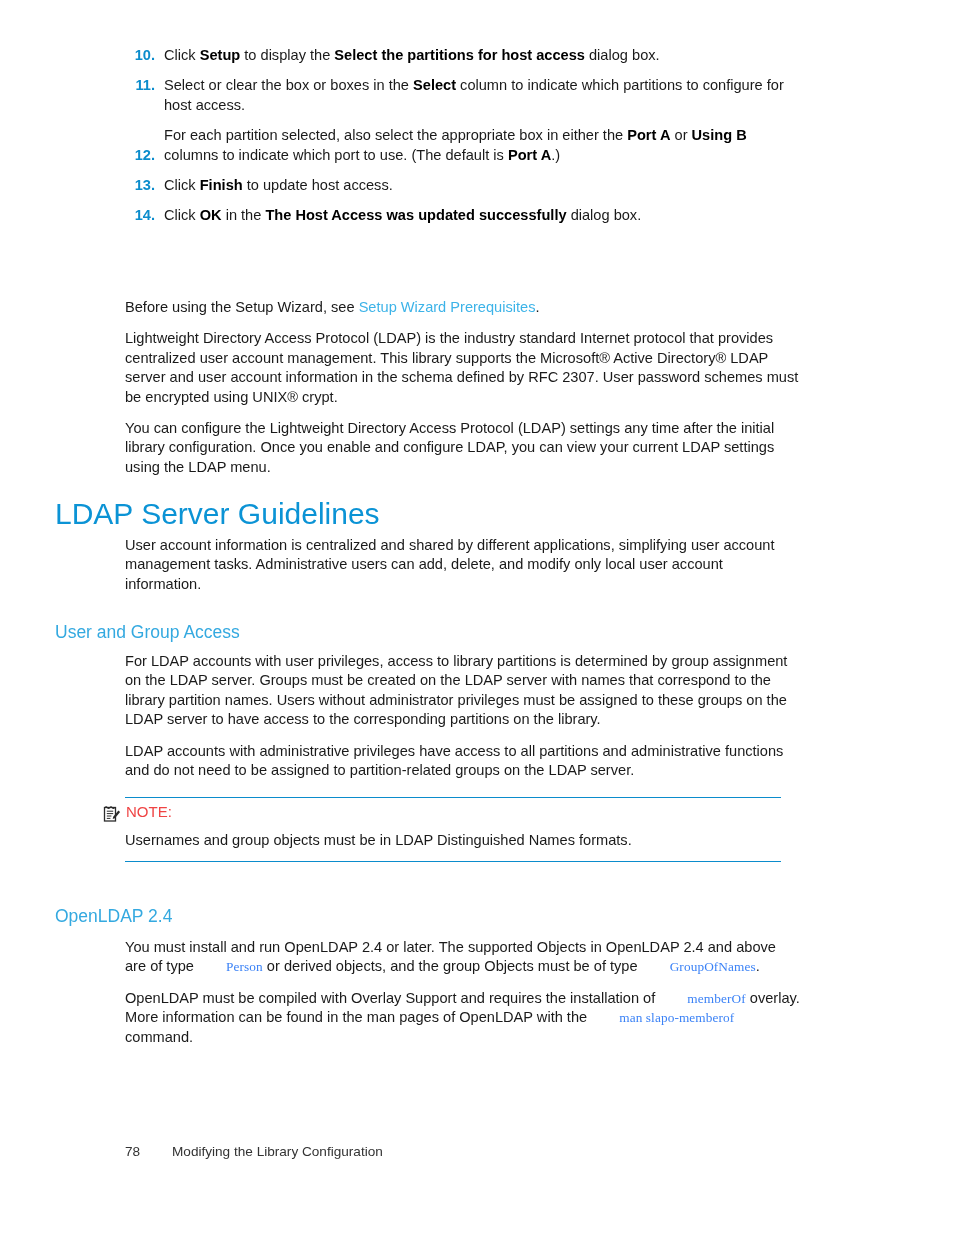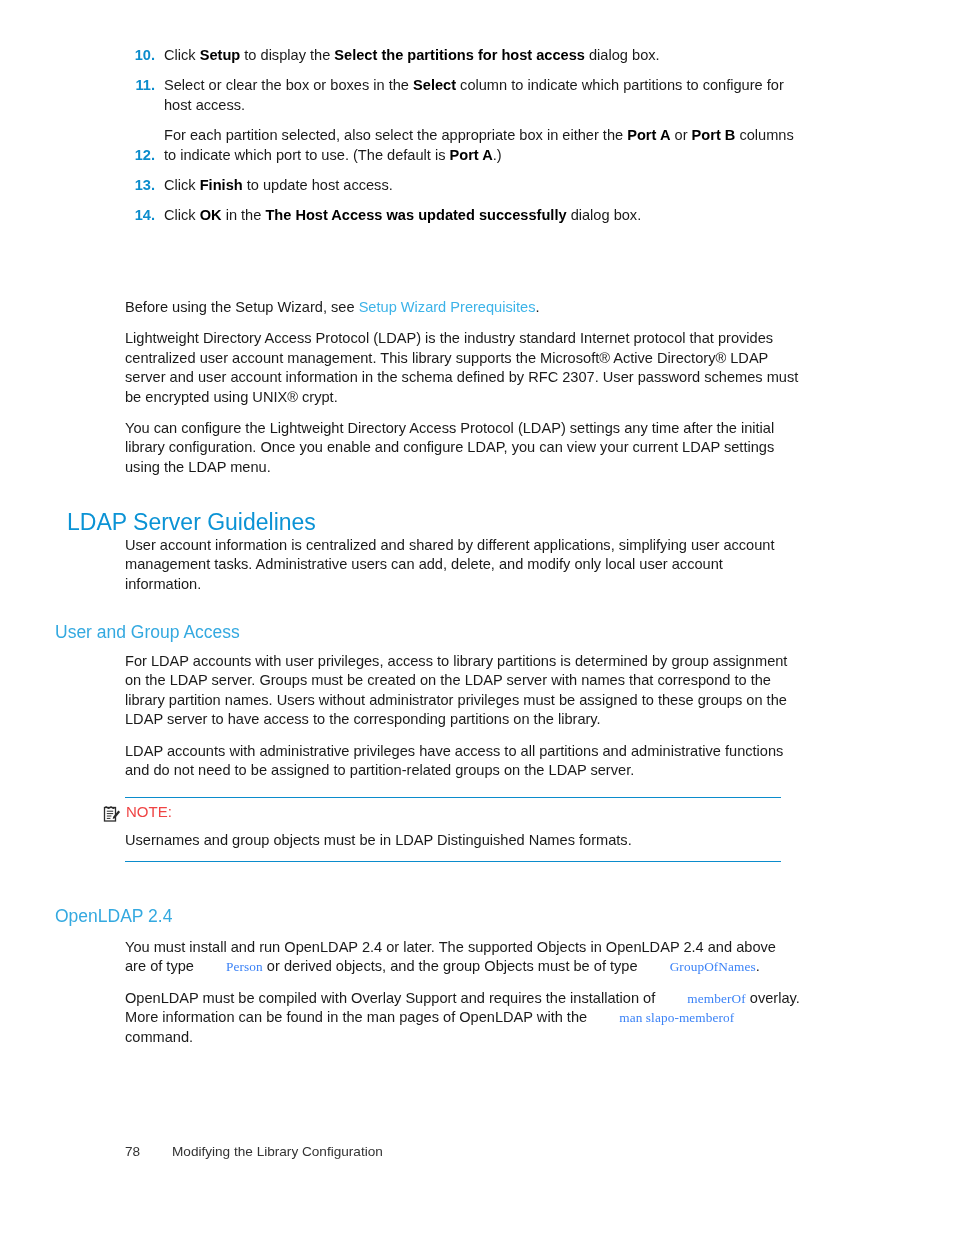--- a/index.html
+++ b/index.html
@@ -59,24 +59,24 @@
     left: 55px;
     font-size: 31px;
     font-weight: normal;
     color: #0b93d5;
     letter-spacing: 0.2px;
     margin: 0;
   }
   .h2 {
     position: absolute;
     left: 55px;
-    font-size: 23px;
+    font-size: 30px;
     font-weight: normal;
     color: #0b93d5;
-    margin: 12px;
+    margin: 0;
   }
   .h3 {
     position: absolute;
     left: 55px;
     font-size: 17.5px;
     font-weight: normal;
     color: #34a9e0;
     margin: 0;
   }
 
@@ -170,21 +170,21 @@
       <li class="proc-item" style="list-style: none;">
         <span class="proc-num">10.</span>
         <span class="proc-text"><span>Click </span><b>Setup</b><span> to display the </span><b>Select the partitions for host access</b><span> dialog box.</span></span>
       </li>
       <li class="proc-item" style="list-style: none;">
         <span class="proc-num">11.</span>
         <span class="proc-text"><span>Select or clear the box or boxes in the </span><b>Select</b><span> column to indicate which partitions to configure for host access.</span></span>
       </li>
       <li class="proc-item" style="list-style: none; align-items: flex-end;">
         <span class="proc-num">12.</span>
-        <span class="proc-text"><span>For each partition selected, also select the appropriate box in either the </span><b>Port A</b><span> or </span><b>Port B</b><span> columns to indicate which port to use. (The default is </span><b>Port A</b><span>.)</span></span>
+        <span class="proc-text"><span>For each partition selected, also select the appropriate box in either the </span><b>Port A</b><span> or </span><b>Using B</b><span> columns to indicate which port to use. (The default is </span><b>Port A</b><span>.)</span></span>
       </li>
       <li class="proc-item" style="list-style: none;">
         <span class="proc-num">13.</span>
         <span class="proc-text"><span>Click </span><b>Finish</b><span> to update host access.</span></span>
       </li>
       <li class="proc-item" style="list-style: none;">
         <span class="proc-num">14.</span>
         <span class="proc-text"><span>Click </span><b>OK</b><span> in the </span><b>The Host Access was updated successfully</b><span> dialog box.</span></span>
       </li>
     </ol>

